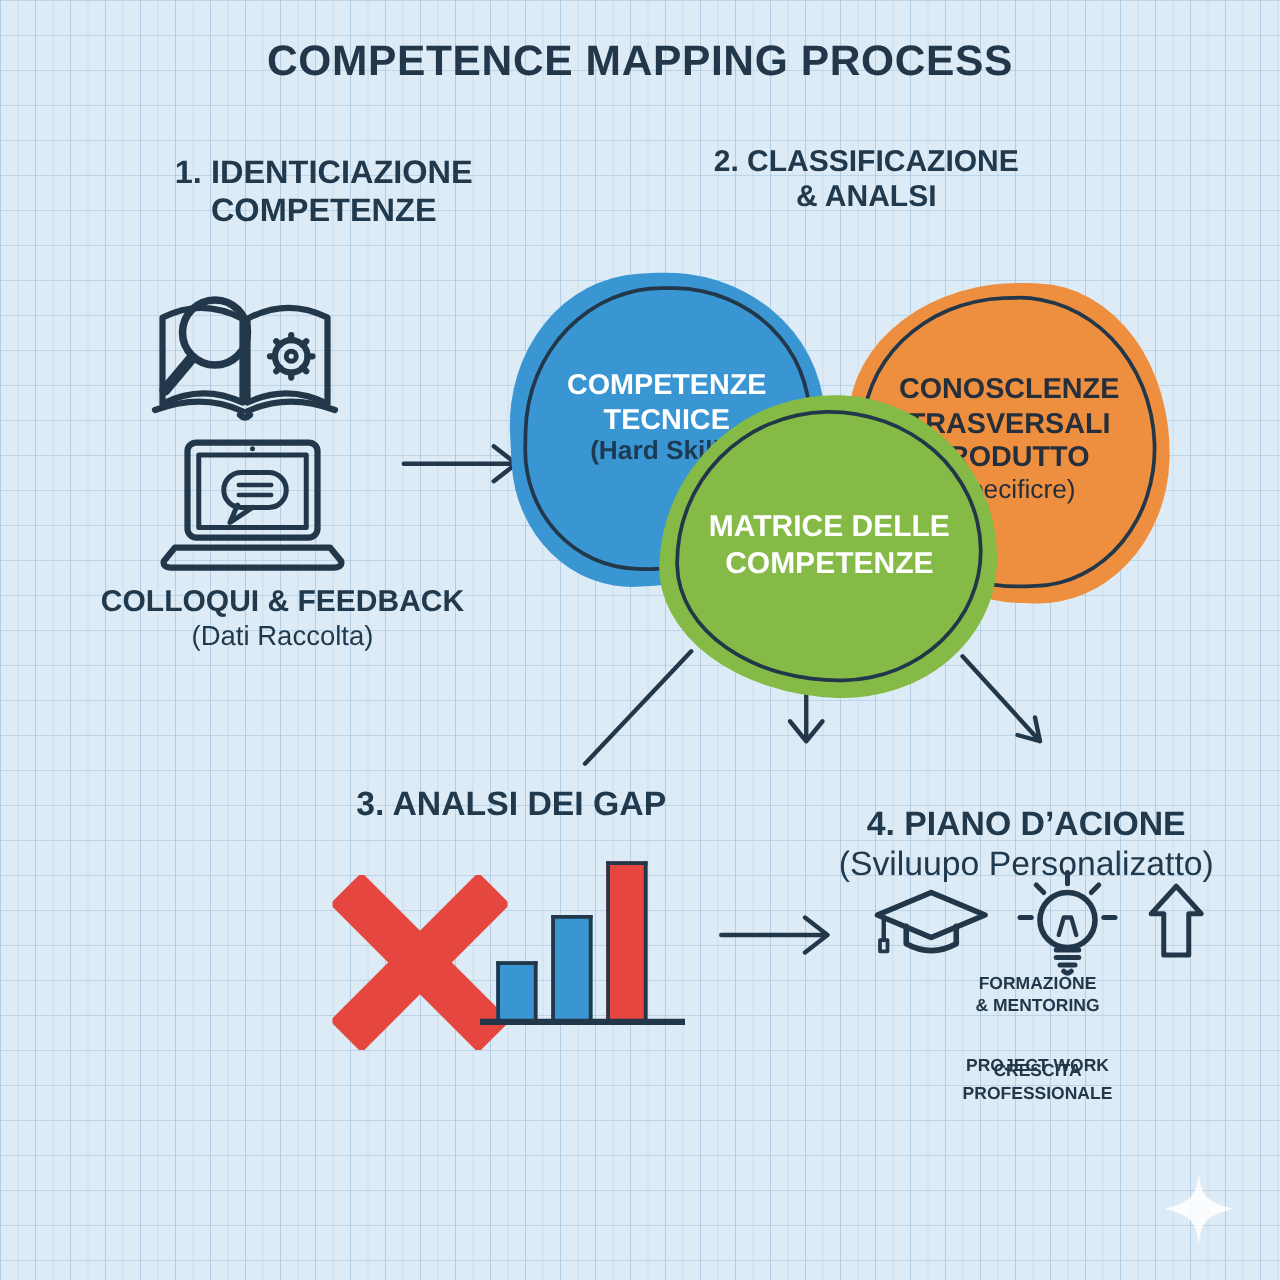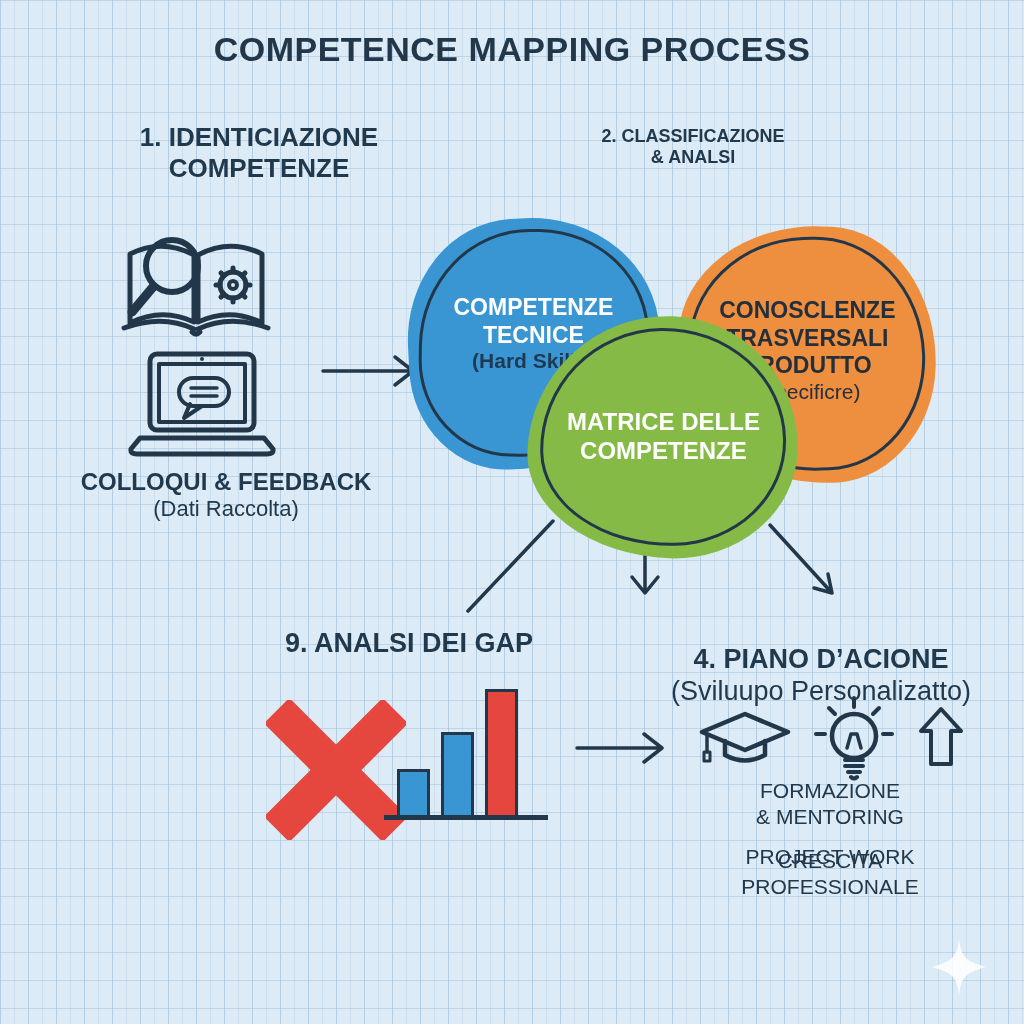--- a/index.html
+++ b/index.html
@@ -56,21 +56,21 @@
   .blob-orange .blob-label{ color:#242f3b; }
   .blob-orange .blob-sublabel{ color:#242f3b; font-weight:500; }
 
   svg{ display:block; }
   .stroke{ stroke:#22384a; fill:none; stroke-linecap:round; stroke-linejoin:round; }
 
   .bars-row{ display:flex; align-items:flex-end; gap:11px; }
   .bar{ width:33px; border:3px solid #22384a; border-bottom:none; }
   .baseline{ background:#22384a; }
 
-  .action-item{ font-weight:400; font-size:21px; line-height:1.25; text-align:center; color:#22384a; }
+  .action-item{ font-weight:700; font-size:14px; line-height:1.25; text-align:center; color:#22384a; }
 </style>
 </head>
 <body>
 
 <div class="canvas">
 
   <h1 class="abs page-title">COMPETENCE MAPPING PROCESS</h1>
 
   <div class="abs step-heading center pre" style="left:58px; top:122px; width:322px; font-size:26px;margin-left:40px;">1. IDENTICIAZIONE
 COMPETENZE</div>
@@ -108,21 +108,21 @@
 
   <div class="abs center" style="left:54px; top:468px; width:344px;">
     <div style="font-size:24px; font-weight:800;">COLLOQUI &amp; FEEDBACK</div>
     <div class="sub" style="font-size:22px;text-align:center;">(Dati Raccolta)</div>
   </div>
 
   <svg class="abs" style="left:318px; top:346px;" width="105" height="50" viewBox="0 0 105 50">
     <path class="stroke" stroke-width="3.5" d="M5,25 L93,25 M77,11 L95,25 L77,39"></path>
   </svg>
 
-  <div class="abs step-heading center pre" style="left:528px; top:126px; width:330px; font-size:18px;">2. CLASSIFICAZIONE
+  <div class="abs step-heading center pre" style="left:528px; top:116px; width:330px; font-size:24px;">2. CLASSIFICAZIONE
 &amp; ANALSI</div>
 
   <div class="blob blob-blue">
     <div class="ring"></div>
     <div style="transform:rotate(3deg); margin-top:-18px;">
       <div class="blob-label pre">COMPETENZE
 TECNICE</div>
       <div class="blob-sublabel">(Hard Skills)</div>
     </div>
   </div>
@@ -142,21 +142,21 @@
     <div class="blob-label pre" style="transform:rotate(-2deg); font-size:24px;">MATRICE DELLE
 COMPETENZE</div>
   </div>
 
   <svg class="abs" style="left:440px; top:515px;" width="420" height="112" viewBox="0 0 420 112">
     <path class="stroke" stroke-width="3.5" d="M113,6 L28,96"></path>
     <path class="stroke" stroke-width="3.5" d="M205,26 L205,76 M192,62 L205,78 L218,62"></path>
     <path class="stroke" stroke-width="3.5" d="M330,10 L392,78 M374,73 L392,78 L388,59"></path>
   </svg>
 
-  <div class="abs step-heading center" style="left:248px; top:628px; width:322px; font-size:27px;">9. ANALSI DEI GAP</div>
+  <div class="abs step-heading center" style="left:248px; top:628px; width:322px; font-size:27px;">3. ANALSI DEI GAP</div>
 
   <svg class="abs" style="left:266px; top:700px;" width="140" height="140" viewBox="0 0 140 140">
     <g fill="#e5463d">
       <rect x="-14" y="52" width="168" height="36" rx="3" transform="rotate(45 70 70)"></rect>
       <rect x="-14" y="52" width="168" height="36" rx="3" transform="rotate(-45 70 70)"></rect>
     </g>
   </svg>
 
   <div class="abs bars-row" style="left:397px; top:688px; height:128px;">
       <div class="bar" style="height: 47px; background: rgb(58, 150, 210);"></div>

